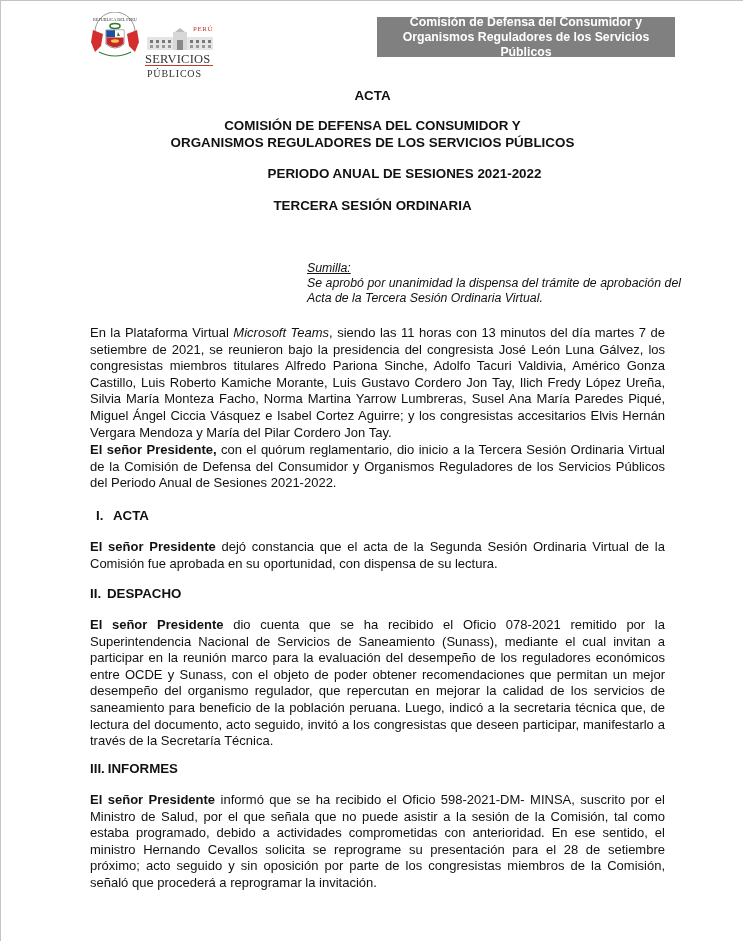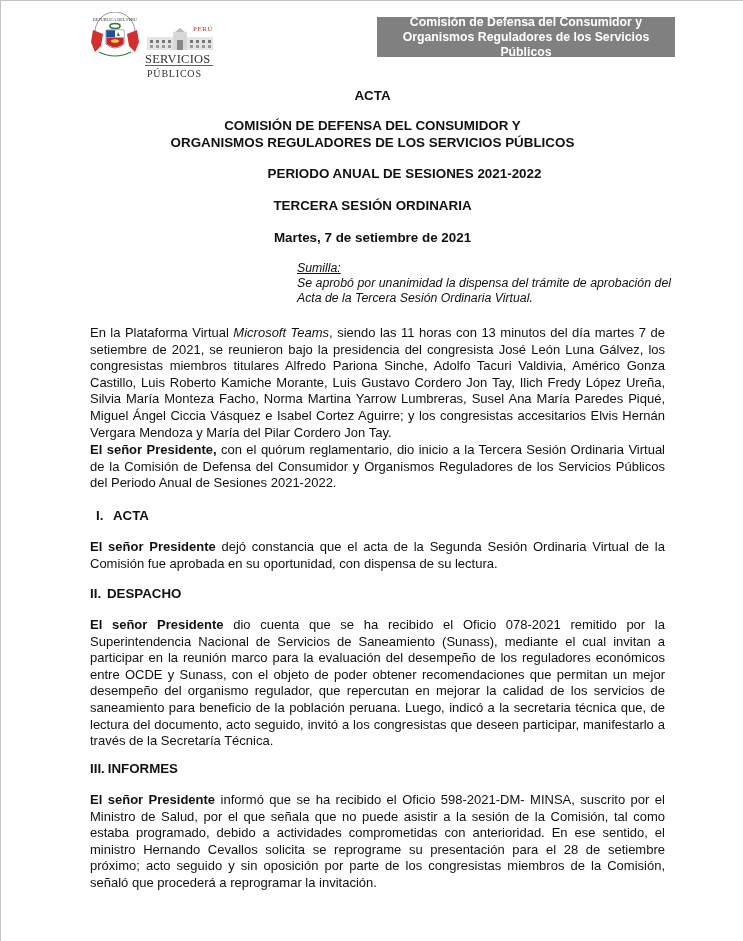--- a/index.html
+++ b/index.html
@@ -29,21 +29,21 @@
 
   
   .center { position: absolute; left: 0; width: 743px; text-align: center; font-weight: bold; font-size: 13.4px; }
   .t-acta { top: 87px; }
   .t-com1 { top: 117px; }
   .t-com2 { top: 134px; }
   .t-periodo { top: 165px; margin-left: 32px; }
   .t-tercera { top: 197px; }
   .t-fecha { top: 229px; }
 
-  .sumilla { position: absolute; left: 296px; top: 260px; width: 374px; font-style: italic; font-size: 12.3px; line-height: 15px; }
+  .sumilla { position: absolute; left: 306px; top: 260px; width: 374px; font-style: italic; font-size: 12.3px; line-height: 15px; }
   .sumilla .lbl { text-decoration: underline; display: block; }
   .sumilla .txt { display: block; text-align: justify; text-align-last: left; }
 
   .para {
     position: absolute; left: 89px; width: 575px;
     font-size: 13px; line-height: 16.6px; text-align: justify;
   }
   .para b { font-weight: bold; }
   .p1 { top: 324px; }
   .p2 { top: 441px; }
@@ -109,21 +109,20 @@
   <div class="comision-box">
     <span>Comisión de Defensa del Consumidor y</span>
     <span>Organismos Reguladores de los Servicios Públicos</span>
   </div>
 
   <div class="center t-acta">ACTA</div>
   <div class="center t-com1">COMISIÓN DE DEFENSA DEL CONSUMIDOR Y</div>
   <div class="center t-com2">ORGANISMOS REGULADORES DE LOS SERVICIOS PÚBLICOS</div>
   <div class="center t-periodo">PERIODO ANUAL DE SESIONES 2021-2022</div>
   <div class="center t-tercera">TERCERA SESIÓN ORDINARIA</div>
-  <div class="center t-fecha">Martes, 7 de setiembre de 2021</div>
 
   <div class="sumilla">
     <span class="lbl">Sumilla:</span>
     <span class="txt">Se aprobó por unanimidad la dispensa del trámite de aprobación del Acta de la Tercera Sesión Ordinaria Virtual.</span>
   </div>
 
   <div class="para p1"><span>En la Plataforma Virtual </span><i>Microsoft Teams</i><span>, siendo las 11 horas con 13 minutos del día martes 7 de setiembre de 2021, se reunieron bajo la presidencia del congresista José León Luna Gálvez, los congresistas miembros titulares Alfredo Pariona Sinche, Adolfo Tacuri Valdivia, Américo Gonza Castillo, Luis Roberto Kamiche Morante, Luis Gustavo Cordero Jon Tay, Ilich Fredy López Ureña, Silvia María Monteza Facho, Norma Martina Yarrow Lumbreras, Susel Ana María Paredes Piqué, Miguel Ángel Ciccia Vásquez e Isabel Cortez Aguirre; y los congresistas accesitarios  Elvis Hernán Vergara Mendoza y María del Pilar Cordero Jon Tay.</span></div>
 
   <div class="para p2"><b>El señor Presidente,</b><span> con el quórum reglamentario, dio inicio a la Tercera Sesión Ordinaria Virtual de la Comisión de Defensa del Consumidor y Organismos Reguladores de los Servicios Públicos del Periodo Anual de Sesiones 2021-2022.</span></div>
 

